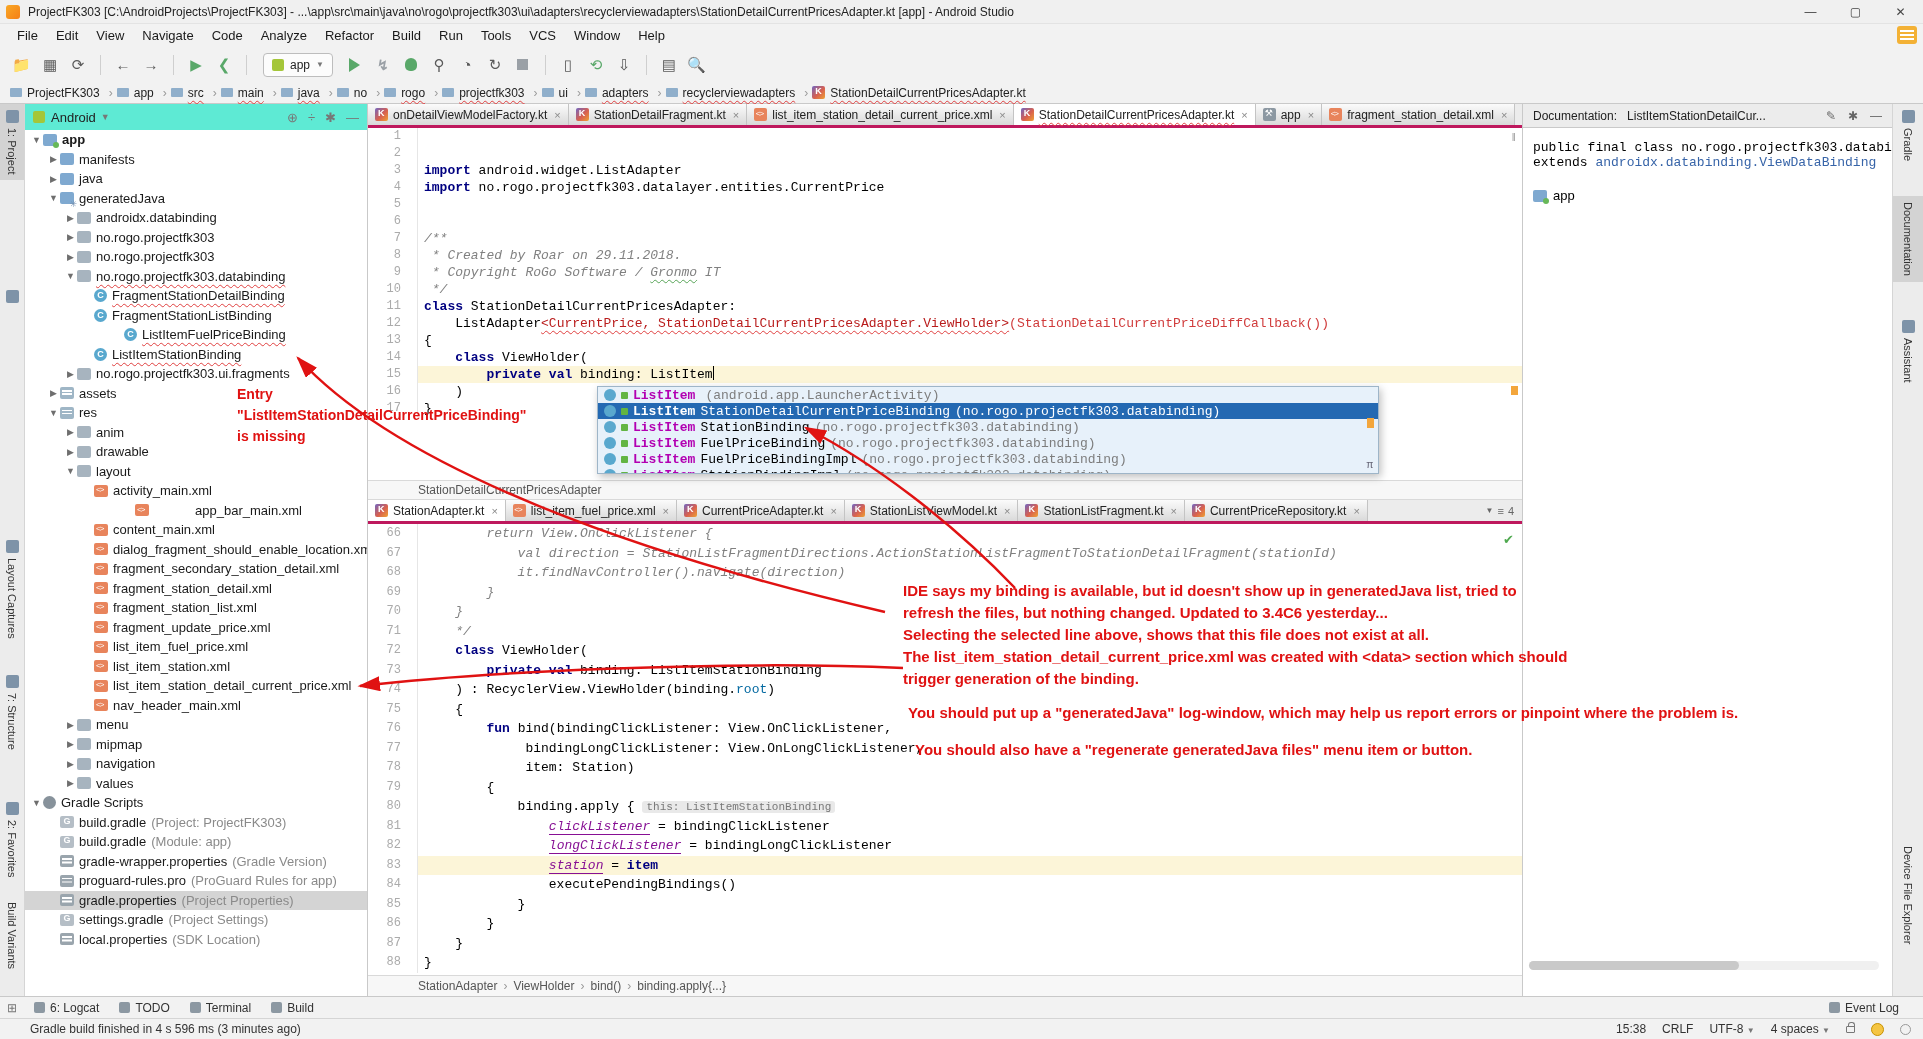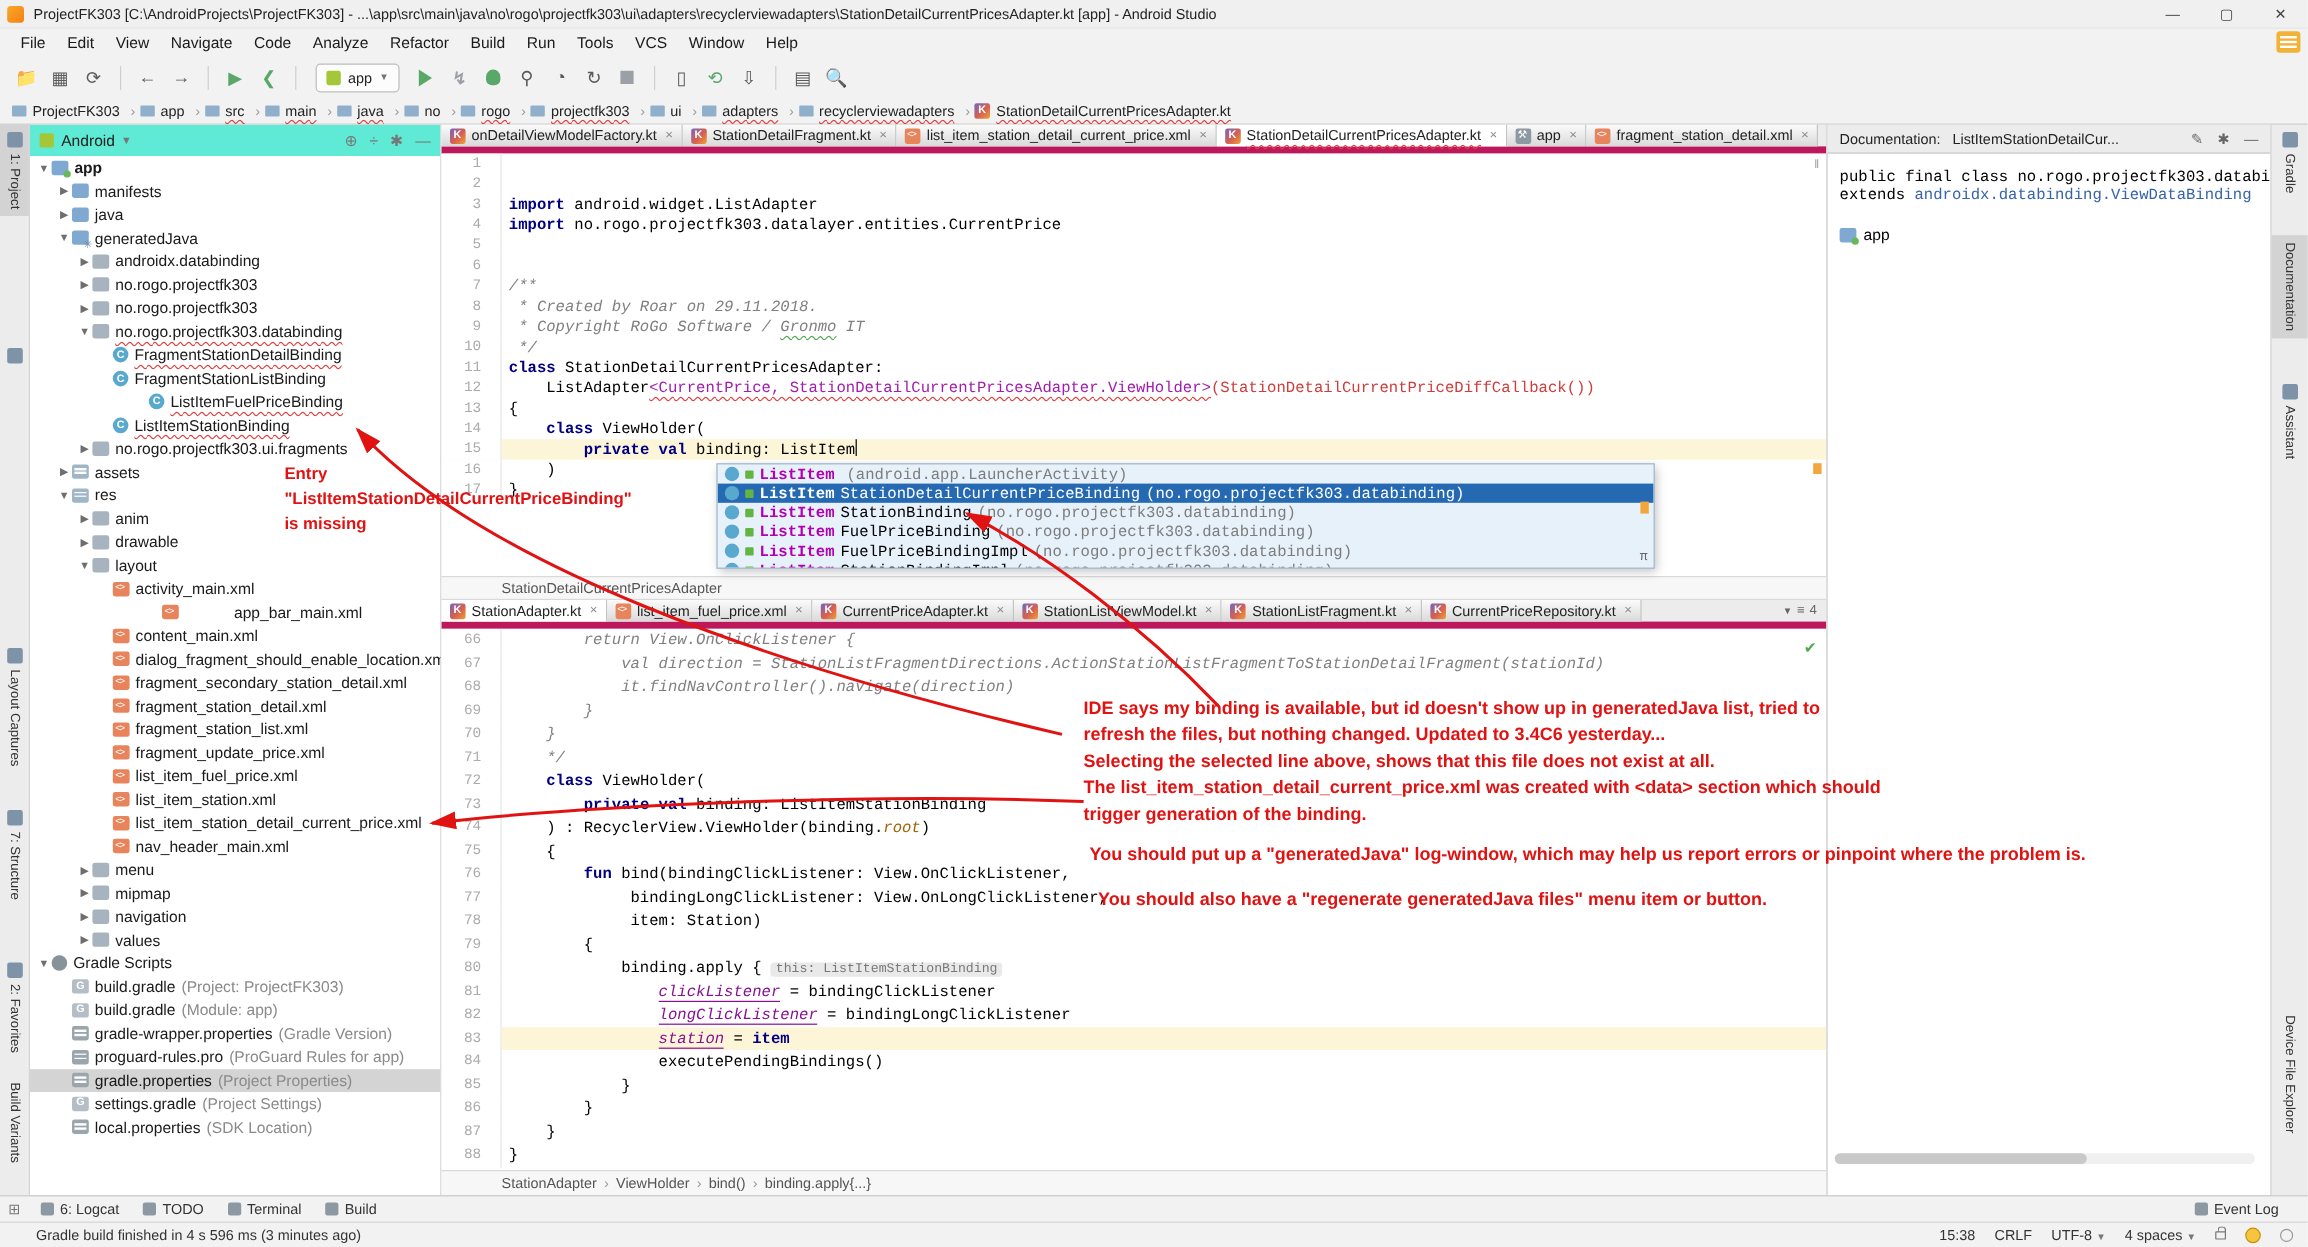--- a/index.html
+++ b/index.html
@@ -84,21 +84,21 @@
   .ticon.gfile { background:#B5BEC6; } .ticon.gfile::before{ content:"G"; color:#fff; font-size:9px;
     position:absolute; left:3.5px; top:-0.5px; font-weight:bold;}
   .ticon.props { background:#9AA5AD; } .ticon.props::after{ content:""; position:absolute; left:2px;
     top:3px; right:2px; height:1.5px; background:#fff; box-shadow:0 3.5px 0 #fff; }
   .t2nd { color:#8a8a8a; margin-left:5px; }
   .tbold { font-weight:bold; }
 
   
   .editors { position:absolute; left:368px; top:104px; width:1154px; height:892px; background:#fff; }
   .tabsrow { position:absolute; left:0; width:100%; height:24px; background:#ECECEC;
-    border-bottom:6px solid #be185d; display:flex; align-items:stretch; font-size:12px; color:#222;}
+    border-bottom:3px solid #be185d; display:flex; align-items:stretch; font-size:12px; color:#222;}
   .tab { display:flex; align-items:center; gap:5px; padding:0 7px; border-right:1px solid #C4C4C4;
     background:linear-gradient(#FBFBFB,#D9D9D9); white-space:nowrap; }
   .tab.sel { background:#FFFFFF; }
   .tab .x { color:#888; margin-left:2px; font-size:11px; }
   .fico { width:13px; height:13px; flex:none; border-radius:2px; position:relative; }
   .fico.kt { background:linear-gradient(135deg,#7066C2 0%,#D8604F 55%,#EFA233 100%); }
   .fico.kt::before { content:"K"; color:#fff; font-size:9px; font-weight:bold; position:absolute;
     left:3px; top:0px; }
   .fico.xml { background:#E8845C; } .fico.xml::before { content:"<>"; color:#fff; font-size:8px;
     position:absolute; left:1.5px; top:0.5px; letter-spacing:-1px; }
@@ -111,24 +111,24 @@
     font-family:"Liberation Mono","DejaVu Sans Mono",monospace; font-size:13px; }
   .codeline { position:relative; display:flex; white-space:pre; }
   .gut { width:50px; flex:none; text-align:right; padding-right:16px; color:#ABABAB;
     border-right:1px solid #E6E6E6; background:#FFF; font-size:12px; }
   .ltxt { padding-left:6px; }
   .curline { background:#FCF5D8; }
   .s-k { color:#000080; font-weight:bold; }
   .s-t { color:#000; }
   .s-c { color:#808080; font-style:italic; }
   .s-e { color:#D03B3B; }
-  .s-q { color:#a21caf; text-decoration:underline wavy #E04040 1px; text-underline-offset:3px; }
+  .s-q { color:#b91c1c; text-decoration:underline wavy #E04040 1px; text-underline-offset:3px; }
   .s-g { color:#808080; font-style:italic; text-decoration:underline wavy #56A456 1px; text-underline-offset:3px;}
   .s-v { color:#871094; font-style:italic; border-bottom:1px solid #871094; }
-  .s-r { color:#a16207; font-style:italic; }
+  .s-r { color:#0369a1; }
   .s-h { background:#E9E9E9; color:#787878; border-radius:3px; font-size:11px; padding:0 4px; }
   .caret { display:inline-block; width:1.5px; height:14px; background:#000; vertical-align:-2px; }
 
   .crumbbar { position:absolute; left:0; width:100%; height:20px; background:#F7F7F7;
     border-top:1px solid #D9D9D9; border-bottom:1px solid #D9D9D9; display:flex; align-items:center;
     padding-left:50px; gap:6px; font-size:12px; color:#555; }
 
   
   .popup { position:absolute; left:597px; top:386px; width:782px; height:88px; background:#E7F1FA;
     border:1px solid #9EB5C8; box-shadow:2px 3px 8px rgba(0,0,0,.25); overflow:hidden; z-index:40;

